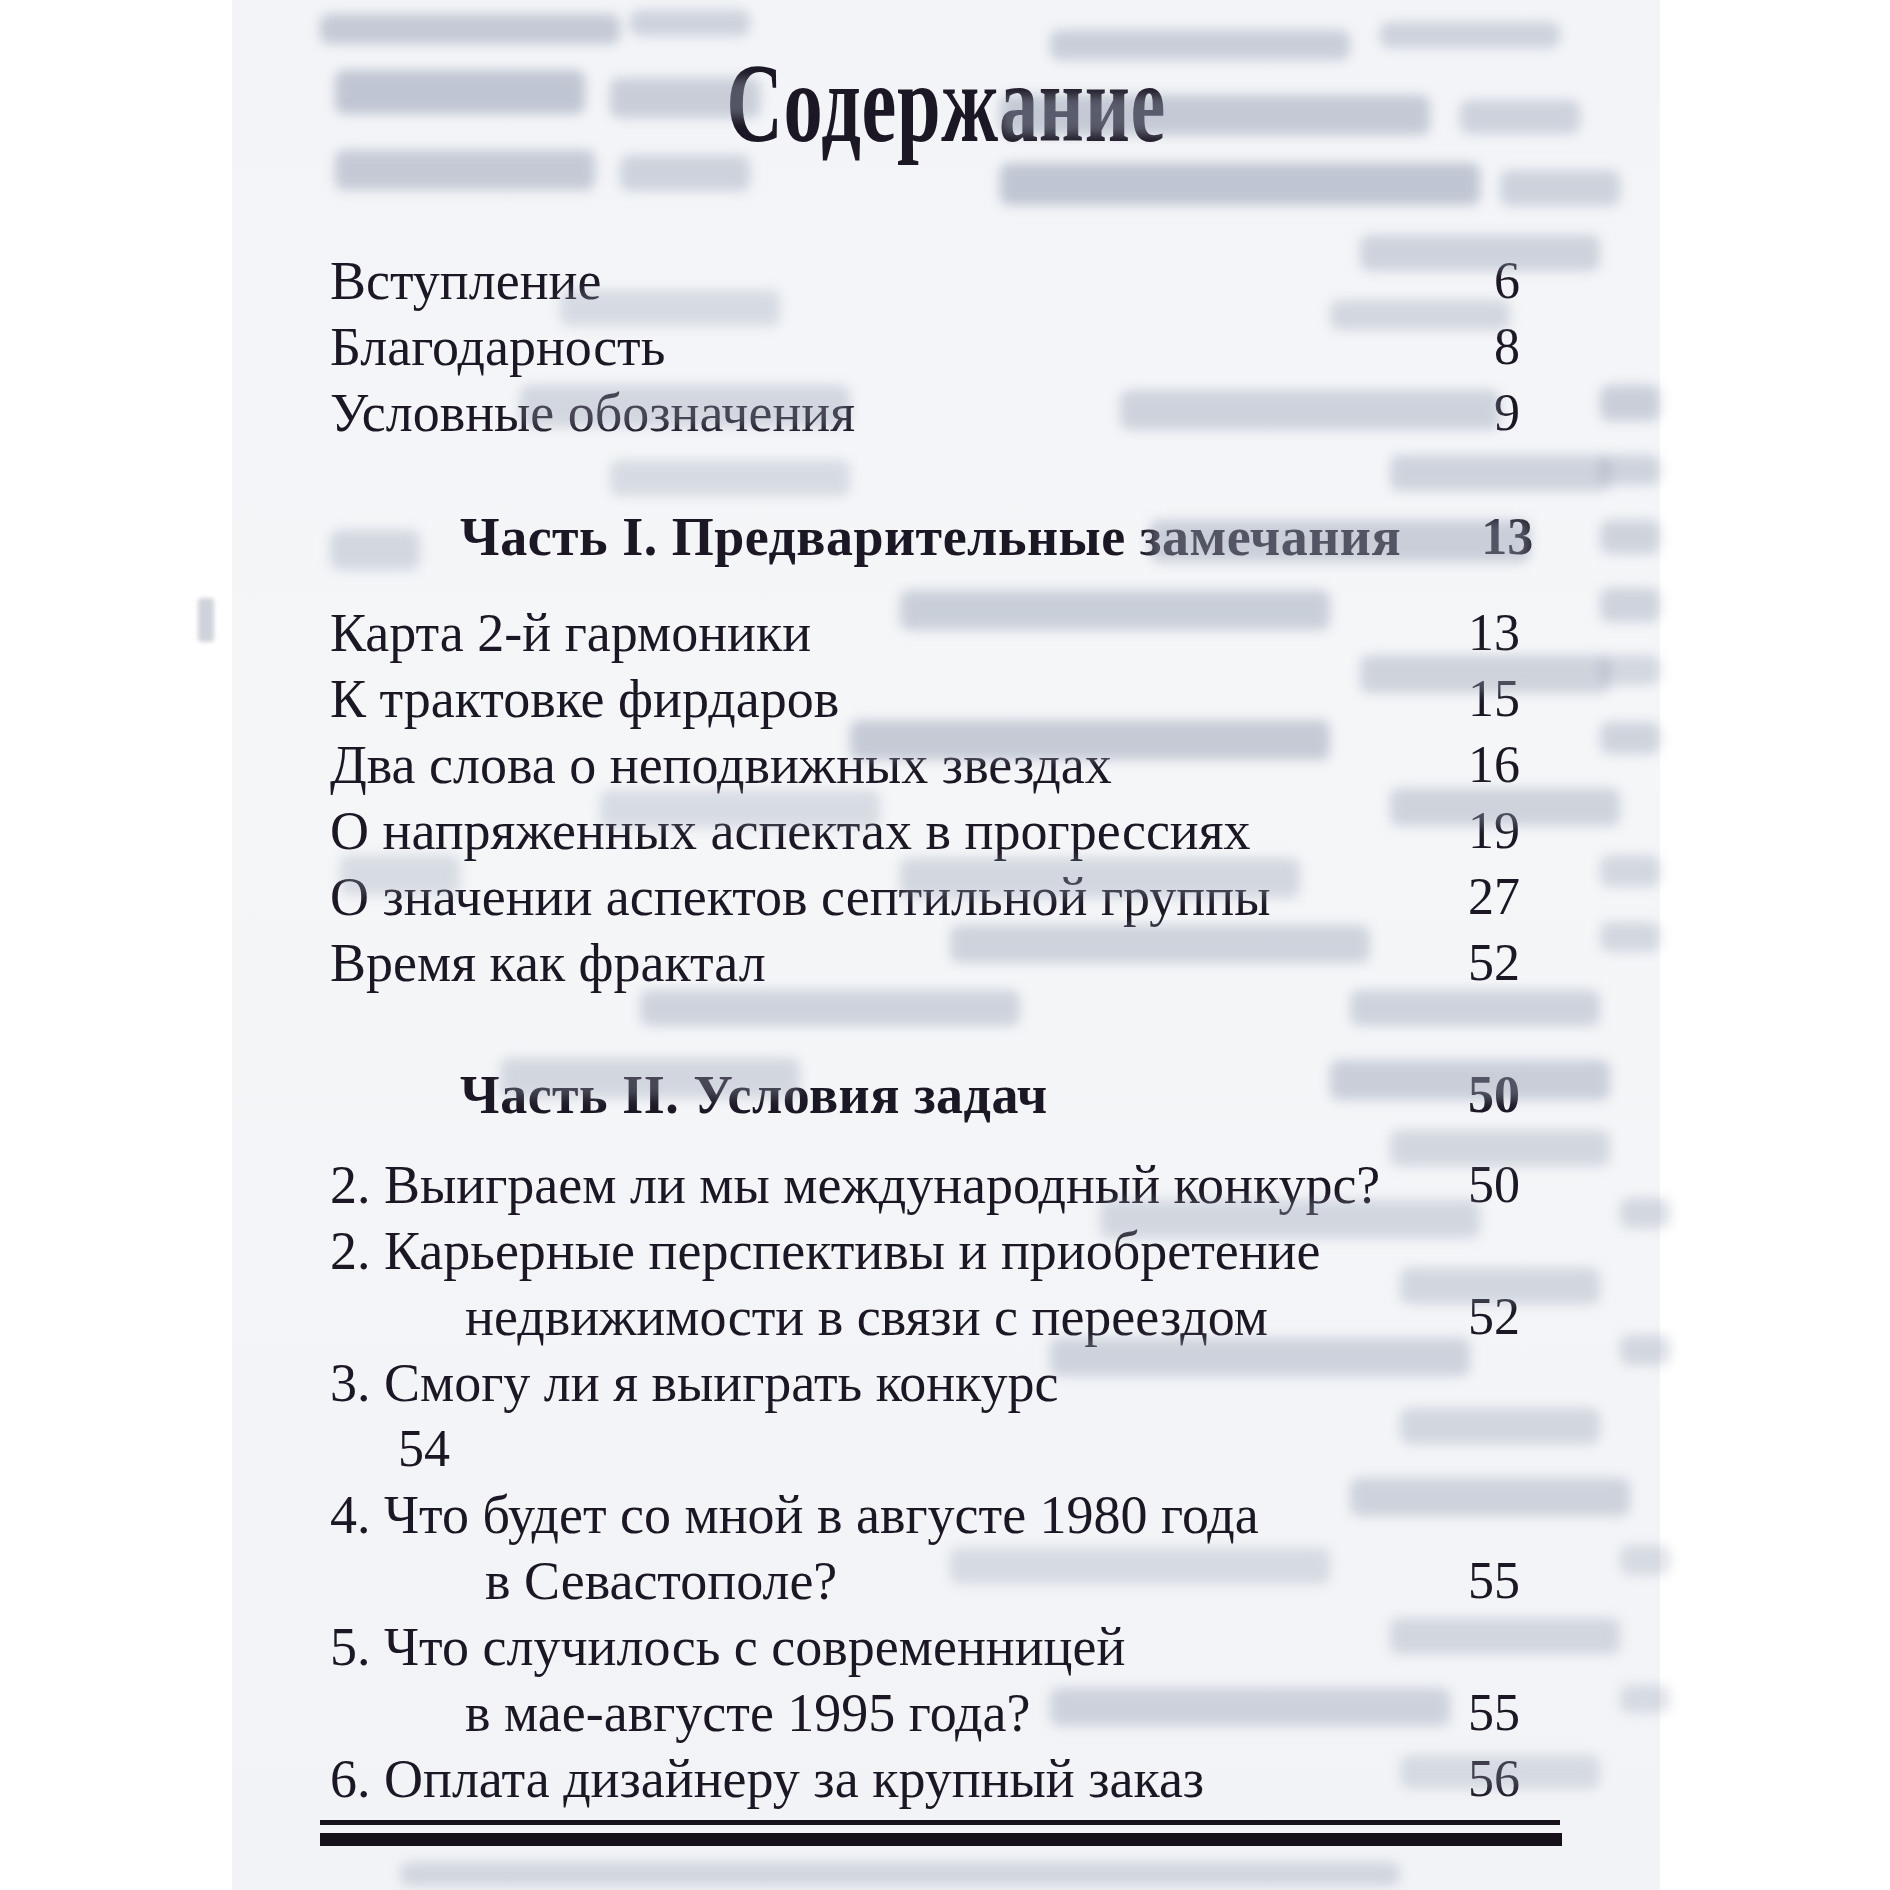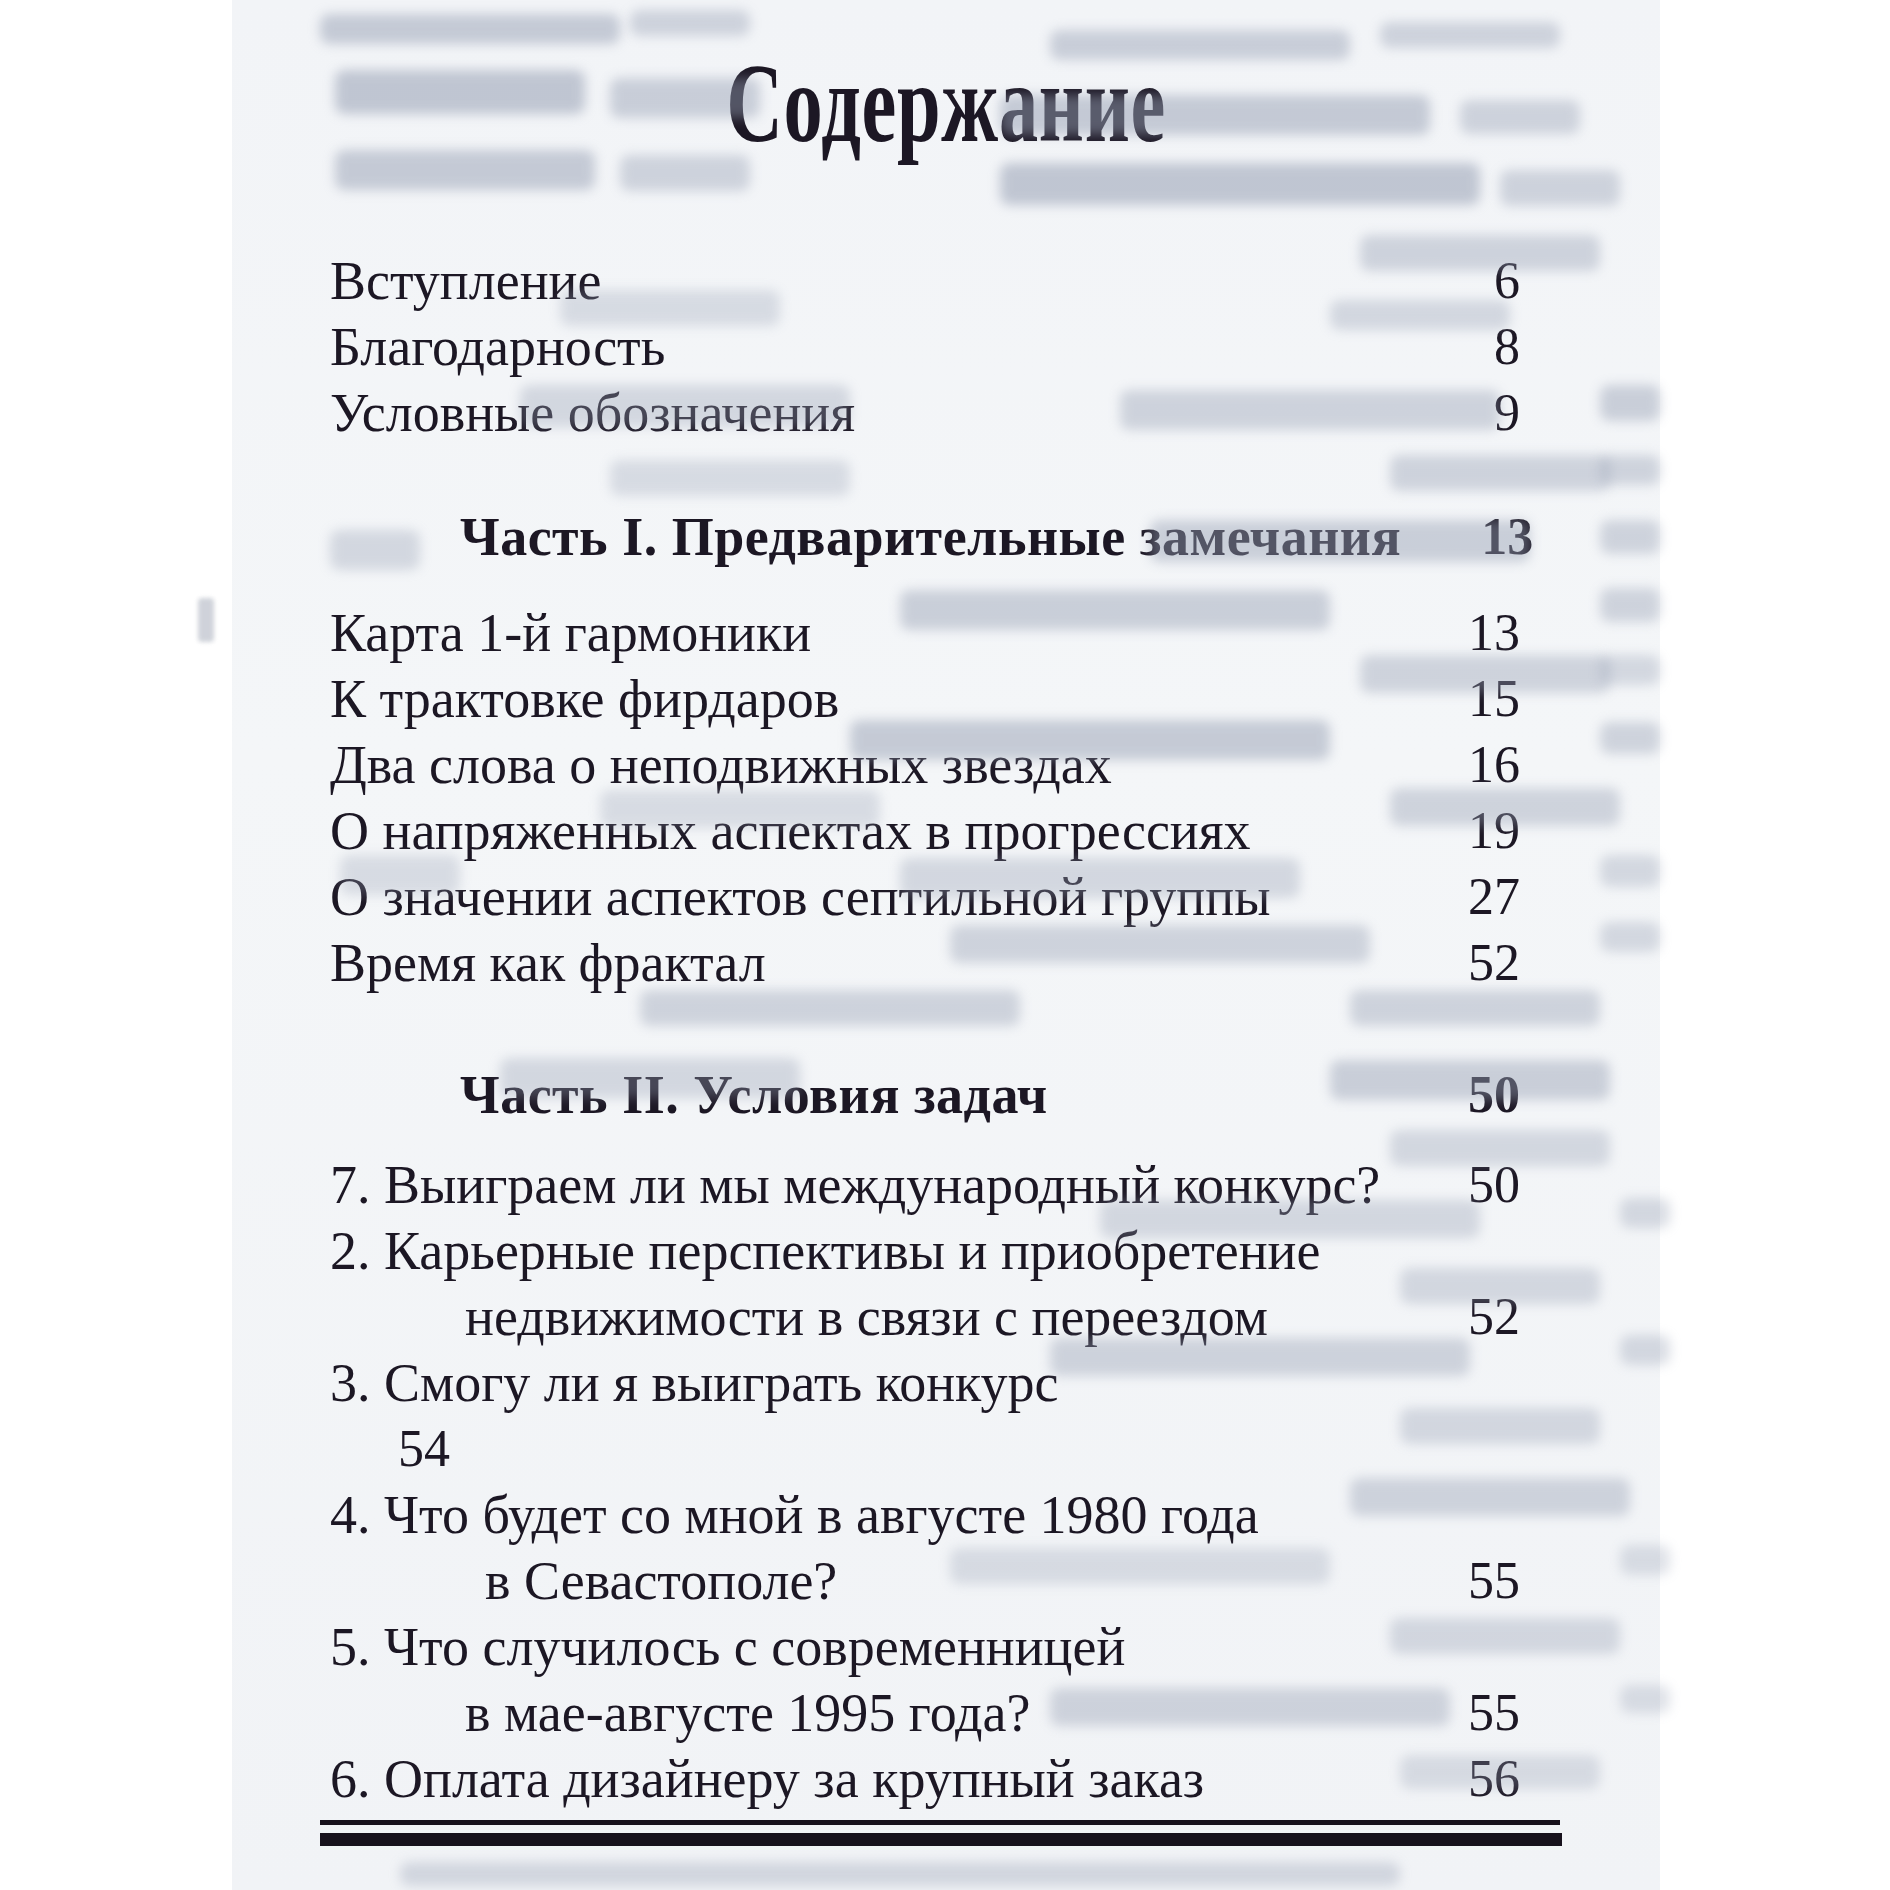--- a/index.html
+++ b/index.html
@@ -70,21 +70,21 @@
           <span class="toc-label">Условные обозначения</span>
           <span class="toc-page">9</span>
         </div>
         <div class="toc-row spacer" style="height: 58px;"></div>
         <div class="toc-row part">
           <span class="toc-label">Часть I. Предварительные замечания</span>
           <span class="toc-page">13</span>
         </div>
         <div class="toc-row spacer" style="height: 30px;"></div>
         <div class="toc-row entry">
-          <span class="toc-label">Карта 1-й гармоники</span>
+          <span class="toc-label">Карта 2-й гармоники</span>
           <span class="toc-page">13</span>
         </div>
         <div class="toc-row entry">
           <span class="toc-label">К трактовке фирдаров</span>
           <span class="toc-page">15</span>
         </div>
         <div class="toc-row entry">
           <span class="toc-label">Два слова о неподвижных звездах</span>
           <span class="toc-page">16</span>
         </div>
@@ -100,21 +100,21 @@
           <span class="toc-label">Время как фрактал</span>
           <span class="toc-page">52</span>
         </div>
         <div class="toc-row spacer" style="height: 66px;"></div>
         <div class="toc-row part">
           <span class="toc-label">Часть II. Условия задач</span>
           <span class="toc-page">50</span>
         </div>
         <div class="toc-row spacer" style="height: 24px;"></div>
         <div class="toc-row entry">
-          <span class="toc-label">7. Выиграем ли мы международный конкурс?</span>
+          <span class="toc-label">2. Выиграем ли мы международный конкурс?</span>
           <span class="toc-page">50</span>
         </div>
         <div class="toc-row entry">
           <span class="toc-label">2. Карьерные перспективы и приобретение</span>
           <span class="toc-page"></span>
         </div>
         <div class="toc-row entry">
           <span class="toc-label" style="padding-left: 135px;">недвижимости в связи с переездом</span>
           <span class="toc-page">52</span>
         </div>

